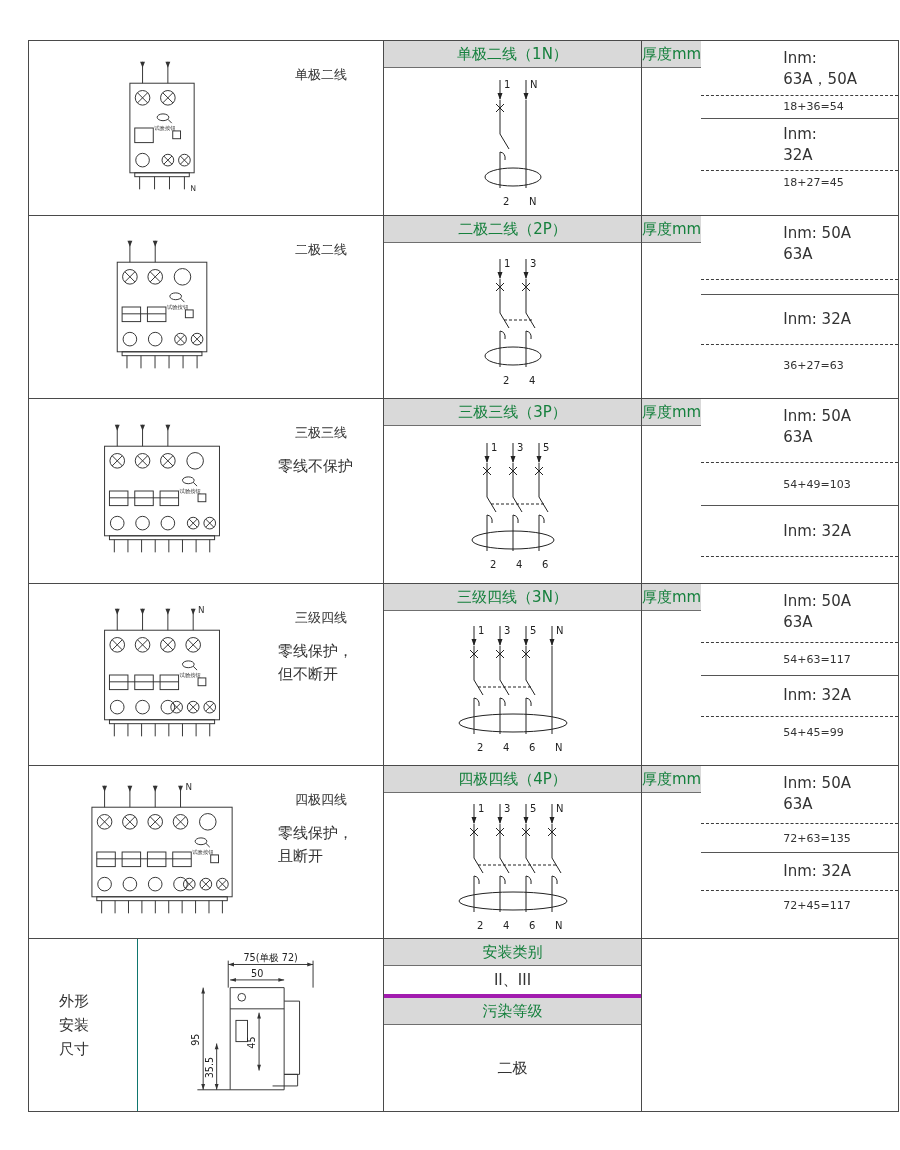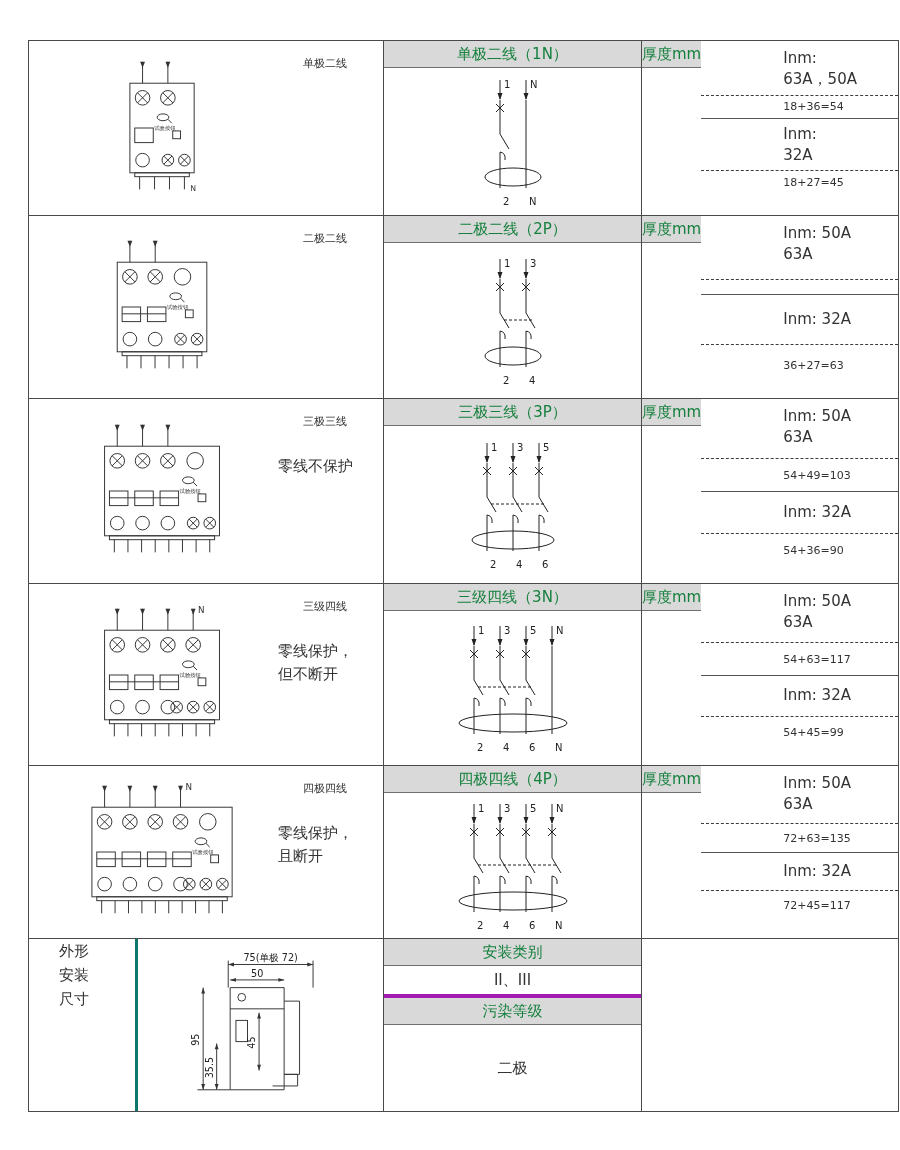--- a/index.html
+++ b/index.html
@@ -12,24 +12,24 @@
   .cm{width:258px;border-right:1px solid #4a4a4a;display:flex;flex-direction:column;}
   .cr{flex:1;display:flex;flex-direction:row;}
   .hdr{background:#d9d9d9;height:26px;line-height:26px;text-align:center;font-size:15px;color:#15803d;border-bottom:1px solid #6f6f6f;flex:0 0 auto;}
   .diag-wrap{flex:1;display:flex;align-items:center;justify-content:center;}
   .rbody{flex:1;display:flex;flex-direction:column;justify-content:space-between;padding:7px 0 26px;}
   .spec{padding-left:82px;font-size:15px;line-height:21px;}
   .calc{padding-left:82px;font-size:11px;}
   .dashed{border-top:1px dashed #3c3c3c;height:0;}
   .solidline{border-top:1px solid #555;height:0;}
   .device-wrap{position:absolute;left:12px;top:4px;bottom:4px;right:98px;display:flex;align-items:center;justify-content:center;}
-  .left-label{position:absolute;top:15px;right:36px;font-size:11px;}
+  .left-label{position:absolute;top:25px;right:36px;font-size:13px;}
   .left-sub{position:absolute;top:56px;right:30px;font-size:15px;line-height:23px;}
   .cl.split{display:flex;}
-  .fl-label{width:109px;border-right:3px solid #0f766e;display:flex;flex-direction:column;justify-content:flex-start;padding-left:30px;font-size:15px;line-height:24px;box-sizing:border-box;}
+  .fl-label{width:109px;border-right:1px solid #0f766e;display:flex;flex-direction:column;justify-content:center;padding-left:30px;font-size:15px;line-height:24px;box-sizing:border-box;}
   .fl-draw{flex:1;display:flex;align-items:flex-end;justify-content:center;}
   .frow{height:28px;line-height:28px;text-align:center;font-size:15px;border-bottom:4px solid #a21caf;flex:0 0 auto;}
   .fgrow{flex:1;display:flex;align-items:center;justify-content:center;font-size:15px;}
   .fnote{flex:1;display:flex;flex-direction:column;align-items:center;justify-content:center;font-size:15px;line-height:27px;}
   svg{display:block;}
 </style>
 </head>
 <body>
 
 <div class="spec-table">
@@ -315,21 +315,20 @@
             <div>63A</div>
           </div>
         <div class="dashed"></div>
         <div class="calc">54+49=103</div>
         <div class="solidline"></div>
         <div class="spec">
             <div>Inm: 32A</div>
             <div></div>
           </div>
         <div class="dashed"></div>
-        <div class="calc">54+36=90</div>
       </div>
     </div>
   </div>
 
   <div class="trow" style="height:182px">
     <div class="cell cl">
       <div class="device-wrap">
           <svg class="device-svg" viewBox="0 0 144 152" style="width: 144px; height: 148px;">
             <rect x="12" y="30" width="118" height="92" fill="none" stroke="#333"></rect>
             <line x1="25" y1="8" x2="25" y2="30" stroke="#333"></line>

